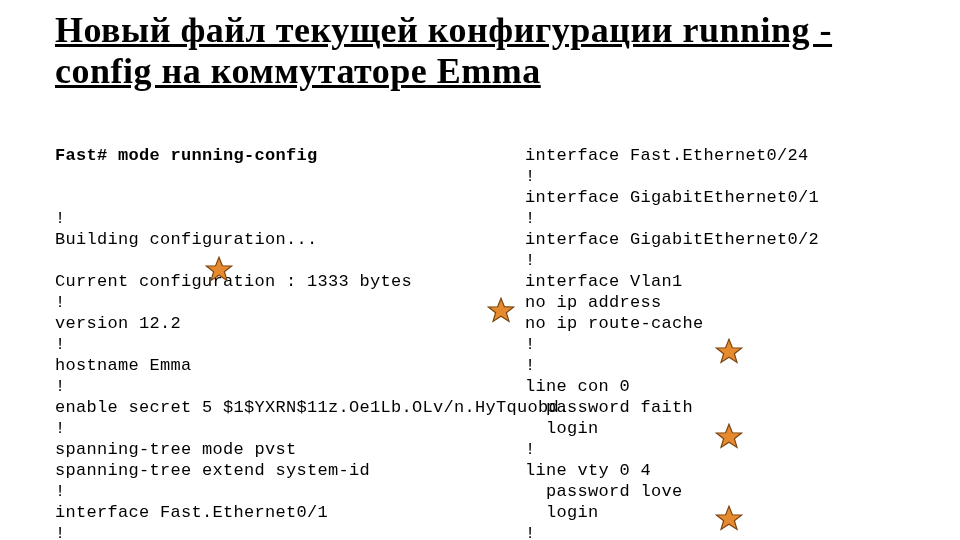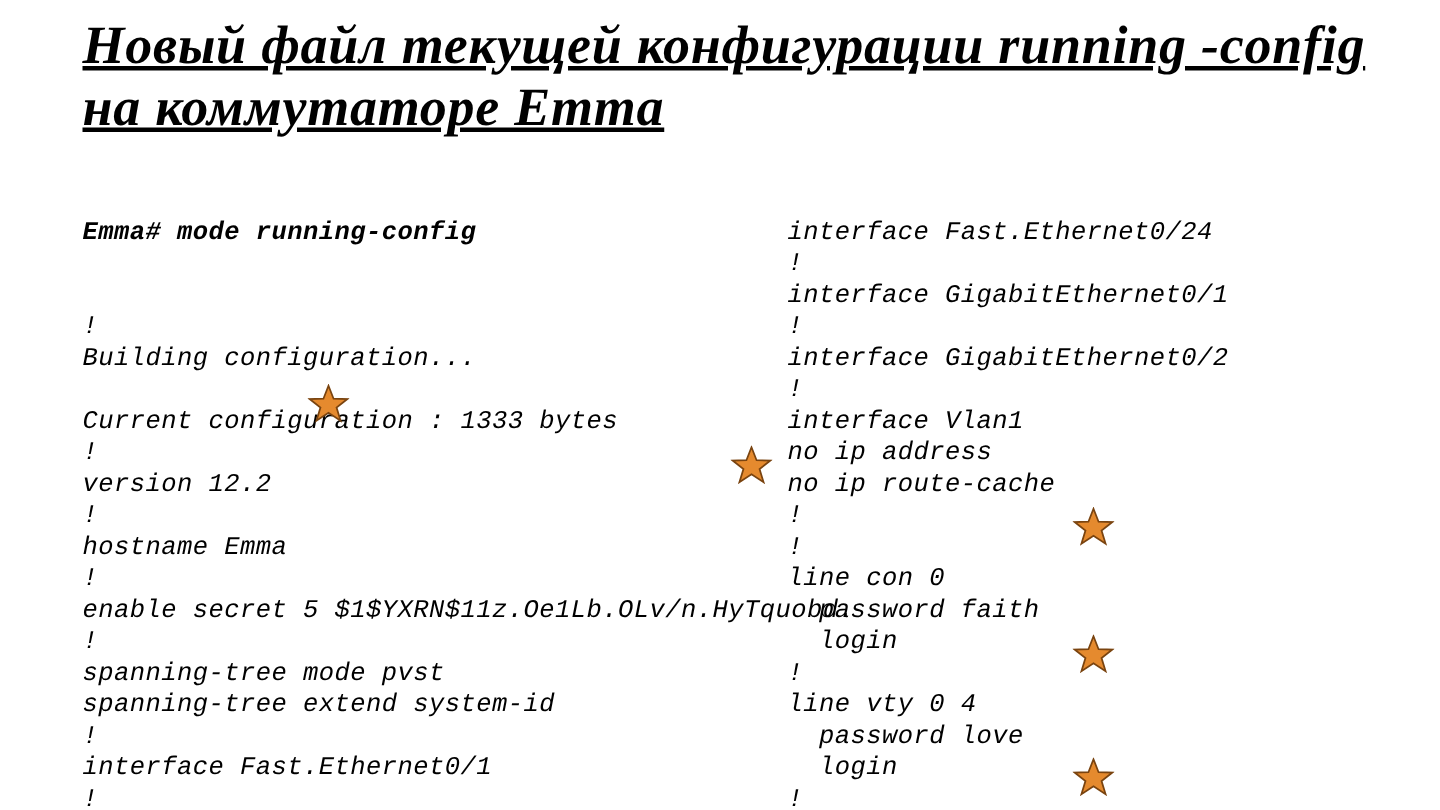--- a/index.html
+++ b/index.html
@@ -11,21 +11,20 @@
     font-family: "Times New Roman", Times, serif;
     color: #000;
     overflow: hidden;
   }
   .slide {
     position: relative;
     width: 960px;
     height: 428px;
     box-sizing: border-box;
     padding: 10px 40px 17px 55px;
-    font-style: italic;
   }
   .title {
     font-size: 36px;
     line-height: 1.15;
     text-decoration: underline;
     letter-spacing: 0.5px;
     margin: 0 0 10px 0;
   }
   .cols {
     display: flex;
@@ -55,21 +54,21 @@
 </head>
 <body>
 
 <div class="slide">
 
   <h1 class="title">Новый файл текущей конфигурации running -config на коммутаторе Emma</h1>
 
   <div class="cols">
 
     <div class="col col-left">
-      <div class="prompt-line"><span class="hostname">Emma#</span> <span class="cmd">mode running-config</span></div>
+      <div class="prompt-line"><span class="hostname">Fast#</span> <span class="cmd">mode running-config</span></div>
       <div id="left-lines"><div>!</div><div>Building configuration...</div><div>&nbsp;</div><div>Current configuration : 1333 bytes</div><div>!</div><div>version 12.2</div><div>!</div><div>hostname Emma</div><div>!</div><div>enable secret 5 $1$YXRN$11z.Oe1Lb.OLv/n.HyTquobd.</div><div>!</div><div>spanning-tree mode pvst</div><div>spanning-tree extend system-id</div><div>!</div><div>interface Fast.Ethernet0/1</div><div>!</div></div>
     <div class="star" style="left: 150px; top: 153px;"><svg viewBox="0 0 24 24" style="">
   <polygon points="12,1 14.9,8.4 22.8,8.6 16.6,13.5 18.9,21 12,16.5 5.1,21 7.4,13.5 1.2,8.6 9.1,8.4" fill="#e58a2e" stroke="#7a4410" stroke-width="1"></polygon>
 </svg></div><div class="star" style="left: 432px; top: 194px;"><svg viewBox="0 0 24 24" style="">
   <polygon points="12,1 14.9,8.4 22.8,8.6 16.6,13.5 18.9,21 12,16.5 5.1,21 7.4,13.5 1.2,8.6 9.1,8.4" fill="#e58a2e" stroke="#7a4410" stroke-width="1"></polygon>
 </svg></div></div>
 
     <div class="col col-right">
       <div id="right-lines"><div>interface Fast.Ethernet0/24</div><div>!</div><div>interface GigabitEthernet0/1</div><div>!</div><div>interface GigabitEthernet0/2</div><div>!</div><div>interface Vlan1</div><div>no ip address</div><div>no ip route-cache</div><div>!</div><div>!</div><div>line con 0</div><div>  password faith</div><div>  login</div><div>!</div><div>line vty 0 4</div><div>  password love</div><div>  login</div><div>!</div></div>
     <div class="star" style="left: 190px; top: 235px;"><svg viewBox="0 0 24 24" style="">

